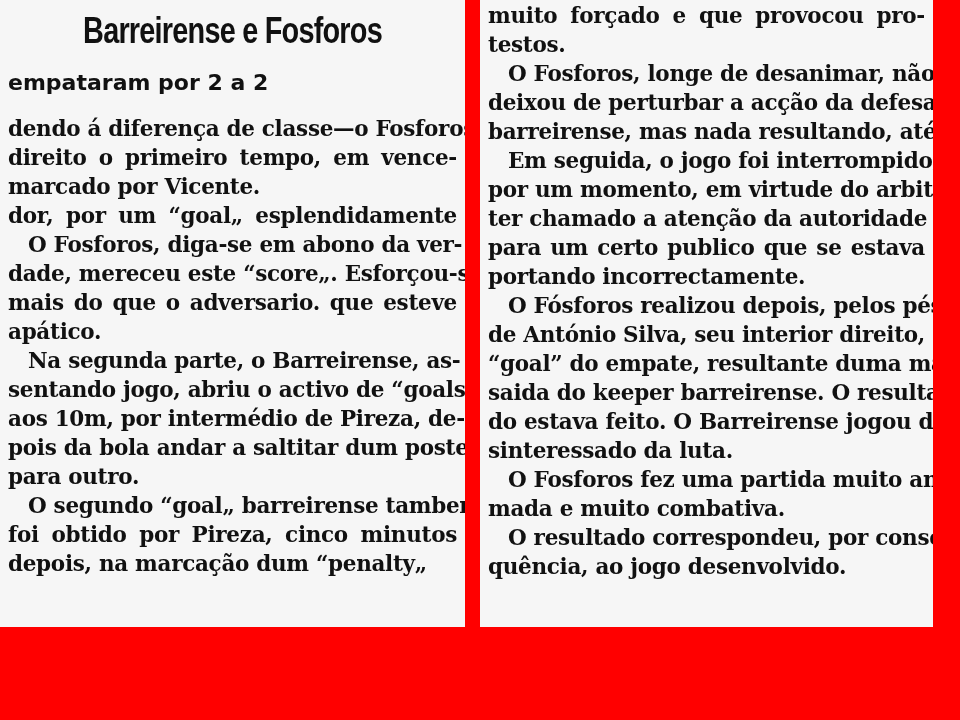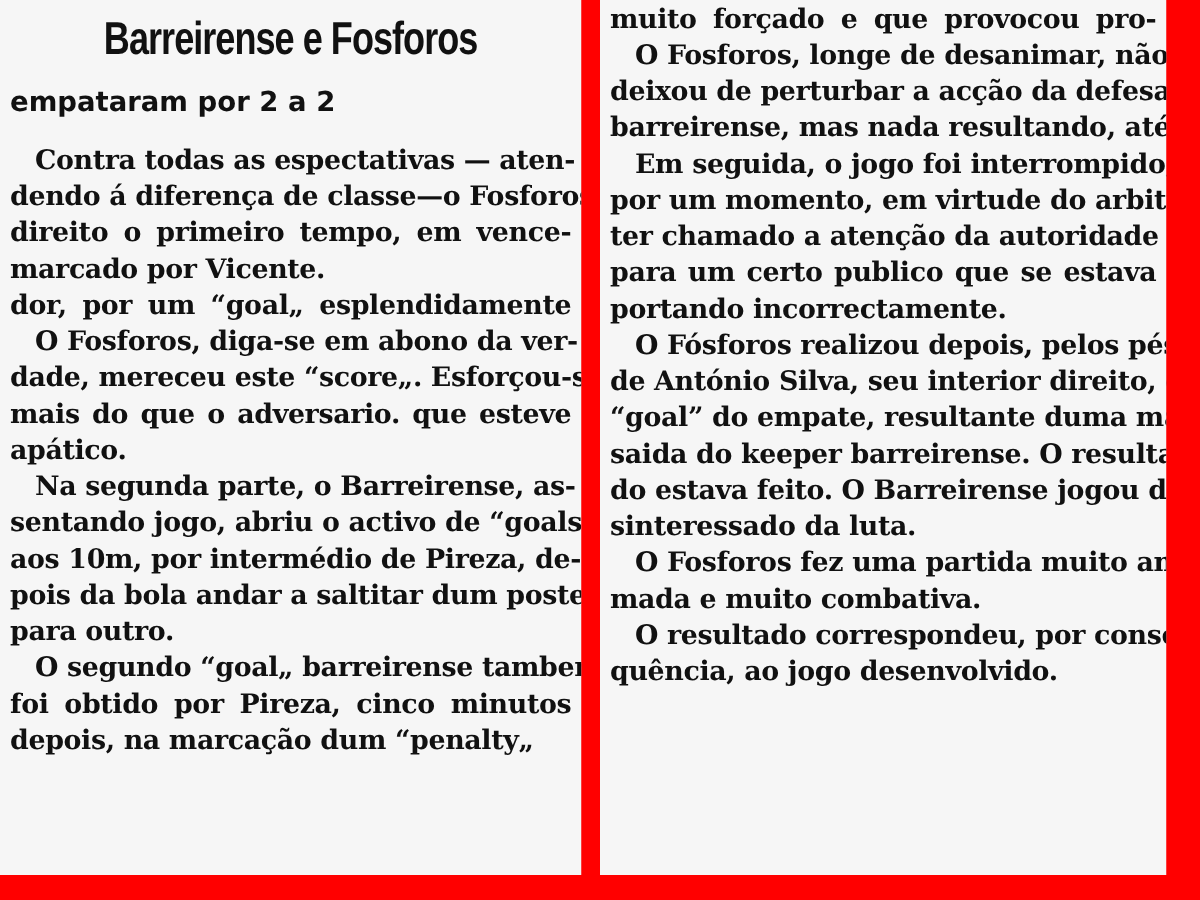--- a/index.html
+++ b/index.html
@@ -3,21 +3,21 @@
   <meta charset="utf-8">
   <style>
     html, body { margin: 0; padding: 0; }
     body {
       width: 960px; height: 720px; overflow: hidden;
       background: #ff0000; position: relative;
       font-family: "DejaVu Serif", "Liberation Serif", serif;
       color: #111;
     }
     .panel {
-      position: absolute; top: 0; height: 700px;
+      position: absolute; top: 0; height: 627px;
       background: #f6f6f6; box-sizing: border-box; overflow: hidden;
     }
     #left-panel { left: 0; width: 465px; padding: 0 8px 0 8px; }
     #right-panel { left: 480px; width: 453px; padding: 0 8px 0 8px; }
     .headline {
       text-align: center; font-family: "Liberation Sans", "DejaVu Sans", sans-serif;
       font-weight: 900; font-size: 37px; letter-spacing: -1px;
       transform: scaleX(0.78); transform-origin: center;
       margin: 0; height: 60px; line-height: 62px; white-space: nowrap;
     }
@@ -38,21 +38,20 @@
     #right-body { margin-top: 1px; }
   </style>
 </head>
 <body>
 
 <div id="left-panel" class="panel">
   <h1 class="headline">Barreirense e Fosforos</h1>
   <h2 class="subhead">empataram por 2 a 2</h2>
   <div id="left-body">
       <p class="para">
-        <span class="line indent">Contra todas as espectativas — aten-</span>
         <span class="line">dendo á diferença de classe—o Fosforos</span>
         <span class="line">direito o primeiro tempo, em vence-</span>
         <span class="line last">marcado por Vicente.</span>
         <span class="line">dor, por um “goal„ esplendidamente</span>
       </p>
       <p class="para">
         <span class="line indent">O Fosforos, diga-se em abono da ver-</span>
         <span class="line">dade, mereceu este “score„. Esforçou-se</span>
         <span class="line">mais do que o adversario. que esteve</span>
         <span class="line last">apático.</span>
@@ -69,20 +68,21 @@
         <span class="line">foi obtido por Pireza, cinco minutos</span>
         <span class="line last">depois, na marcação dum “penalty„</span>
       </p>
     </div>
 </div>
 
 <div id="right-panel" class="panel">
   <div id="right-body">
       <p class="para">
         <span class="line">muito forçado e que provocou pro-</span>
+        <span class="line last">testos.</span>
       </p>
       <p class="para">
         <span class="line indent">O Fosforos, longe de desanimar, não</span>
         <span class="line">deixou de perturbar a acção da defesa</span>
         <span class="line">barreirense, mas nada resultando, até</span>
       </p>
       <p class="para">
         <span class="line indent">Em seguida, o jogo foi interrompido,</span>
         <span class="line">por um momento, em virtude do arbitro</span>
         <span class="line">ter chamado a atenção da autoridade</span>

